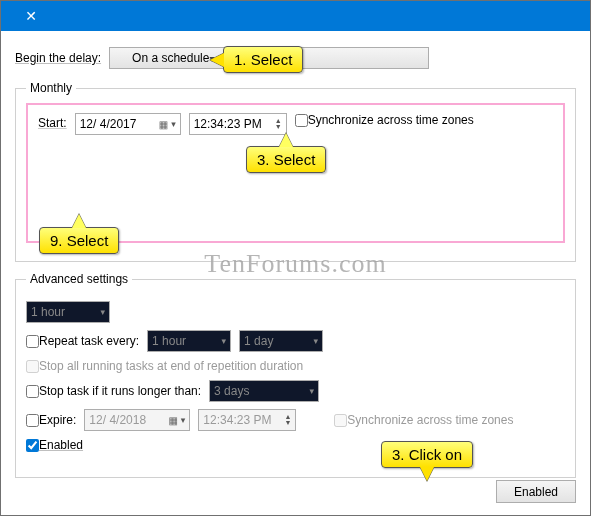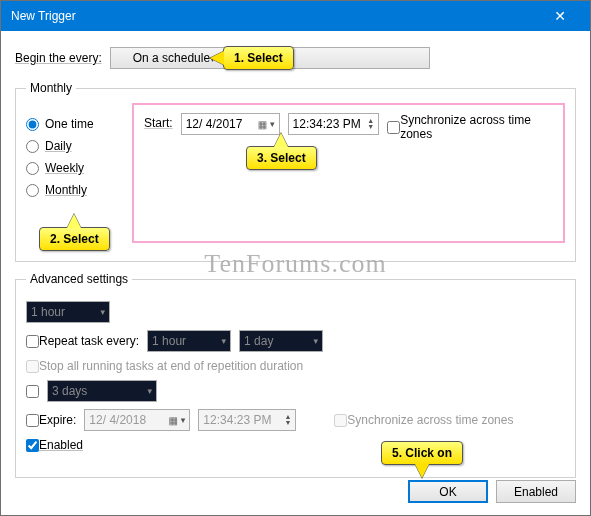--- a/index.html
+++ b/index.html
@@ -75,21 +75,21 @@
   }
   .btn {
     width: 80px; height: 23px; border:1px solid #adadad; background:linear-gradient(#f5f5f5,#e3e3e3);
     display:flex; align-items:center; justify-content:center; cursor:default;
   }
   .btn.primary { border:2px solid #0078d7; }
   .callout {
     position:absolute; background:#ffec3d; 
     background: linear-gradient(#ffff7a, #ffe100);
     border:1px solid #555; border-radius:4px;
-    padding:4px 10px; font-weight:bold; font-size:12px; color:#000;
+    padding:4px 10px; font-weight:normal; font-size:15px; color:#000;
     box-shadow: 1px 1px 2px rgba(0,0,0,0.3);
     z-index:50;
     text-align:right;
   }
   .callout::before {
     content:""; position:absolute; width:0; height:0;
   }
   .callout.c1::before {
     left:-14px; top:50%; margin-top:-7px;
     border-top:7px solid transparent; border-bottom:7px solid transparent;
@@ -119,55 +119,36 @@
     font-size:26px; font-family: Georgia, serif; color:rgba(120,120,120,0.55);
     letter-spacing:1px; pointer-events:none; z-index:40;
     text-shadow: 0 1px 1px rgba(255,255,255,0.8);
   }
   .u { text-decoration: underline; text-decoration-color: rgba(0,0,0,0.25);}
 </style>
 </head>
 <body>
 
 <div class="titlebar">
-  <span class="title">New Trigger</span>
   <span class="close">✕</span>
 </div>
 
 <div class="content">
 
   <div class="row-begin">
-    <span class="u">Begin the every:</span>
+    <span class="u">Begin the delay:</span>
     <div class="combo">
       <span>On a schedule</span>
       <span class="arrow">▾</span>
     </div>
   </div>
 
   <fieldset>
     <legend>Monthly</legend>
     <div class="settings-body">
-      <div class="radio-col">
-        <div class="radio-item sel">
-          <input type="radio" checked="" style="">
-          <label>One time</label>
-        </div>
-        <div class="radio-item">
-          <input type="radio" style="">
-          <label class="u">Daily</label>
-        </div>
-        <div class="radio-item">
-          <input type="radio" style="">
-          <label class="u">Weekly</label>
-        </div>
-        <div class="radio-item">
-          <input type="radio" style="">
-          <label class="u">Monthly</label>
-        </div>
-      </div>
       <div class="start-panel">
         <span class="lbl">Start:</span>
         <div class="datebox">
           <span>12/ 4/2017</span>
           <span style="display:flex;gap:3px;align-items:center">
             <span class="cal">▦</span>
             <span class="dd">▾</span>
           </span>
         </div>
         <div class="timebox">
@@ -213,20 +194,21 @@
     <div class="row indent">
       <label class="chk disabled">
         <input type="checkbox" disabled="" style="">
         <span>Stop all running tasks at end of repetition duration</span>
       </label>
     </div>
 
     <div class="row">
       <label class="chk">
         <input type="checkbox" style="">
+        <span>Stop task if it runs longer than:</span>
       </label>
       <div class="smallcombo" style="min-width:110px">
         <span>3 days</span>
         <span class="arrow">▾</span>
       </div>
     </div>
 
     <div class="row">
       <label class="chk">
         <input type="checkbox" style="">
@@ -256,26 +238,23 @@
       <label class="chk">
         <input type="checkbox" checked="" style="">
         <span class="u">Enabled</span>
       </label>
     </div>
   </fieldset>
 
 </div>
 
 <div class="buttons">
-  <div class="btn primary">
-    <span>OK</span>
-  </div>
   <div class="btn">
     <span>Enabled</span>
   </div>
 </div>
 
 <div class="callout c1" style="top:45px; left:222px;">1. Select</div>
-<div class="callout c2" style="top:226px; left:38px;">2. Select</div>
+<div class="callout c2" style="top:226px; left:38px;">9. Select</div>
 <div class="callout c3" style="top:145px; left:245px;">3. Select</div>
-<div class="callout c4" style="top:440px; left:380px;">5. Click on</div>
+<div class="callout c4" style="top:440px; left:380px;">3. Click on</div>
 
 <div class="watermark">TenForums.com</div>
 
 </body></html>

